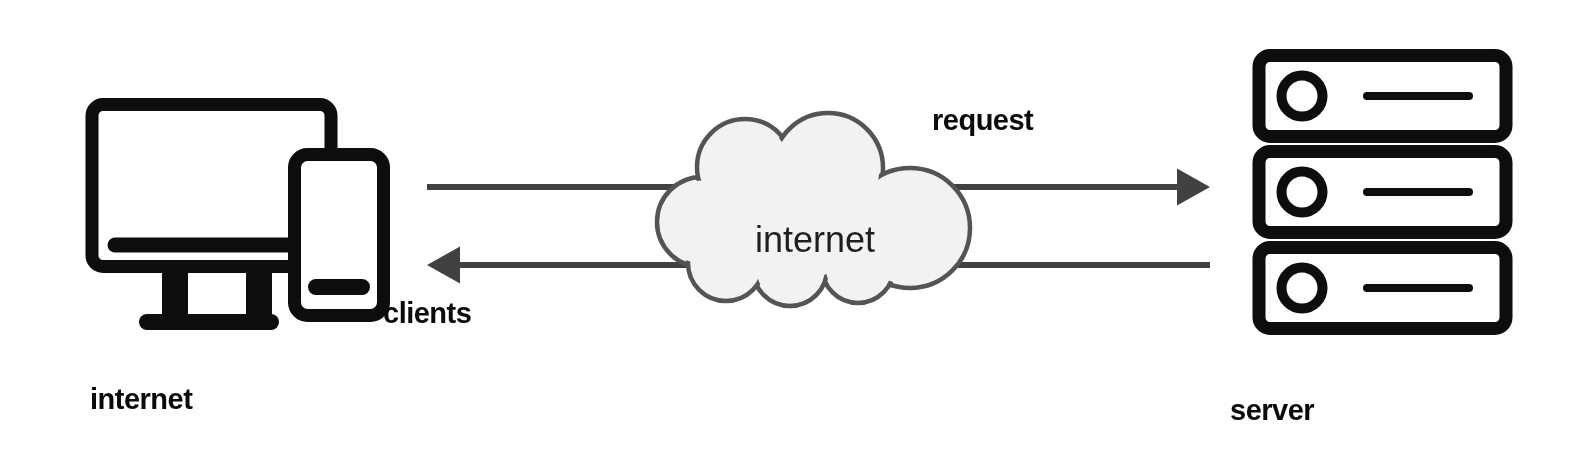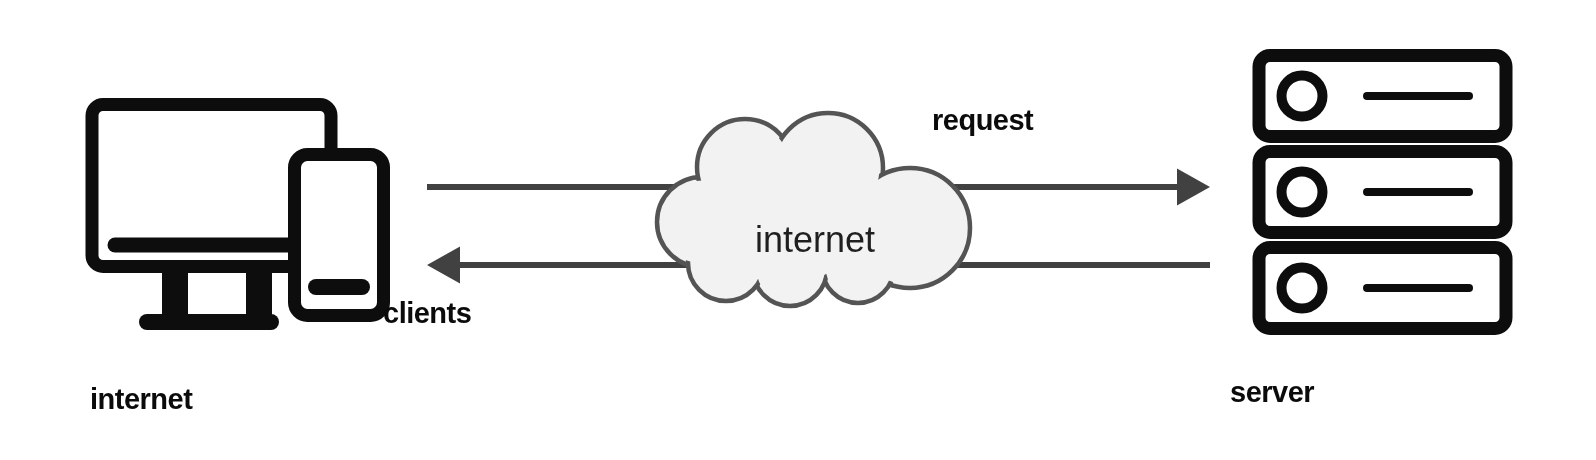--- a/index.html
+++ b/index.html
@@ -164,14 +164,14 @@
       </g>
     </g>
   </svg>
 
   <div class="edge-label" style="left:932px; top:106px;">request</div>
 
   <div class="edge-label" style="left:383px; top:299px;">clients</div>
 
   <div class="node-label" style="left:90px; top:385px;">internet</div>
 
-  <div class="node-label" style="left:1230px; top:378px;">server</div>
+  <div class="node-label" style="left:1230px; top:396px;">server</div>
 </div>
 
 </body></html>

